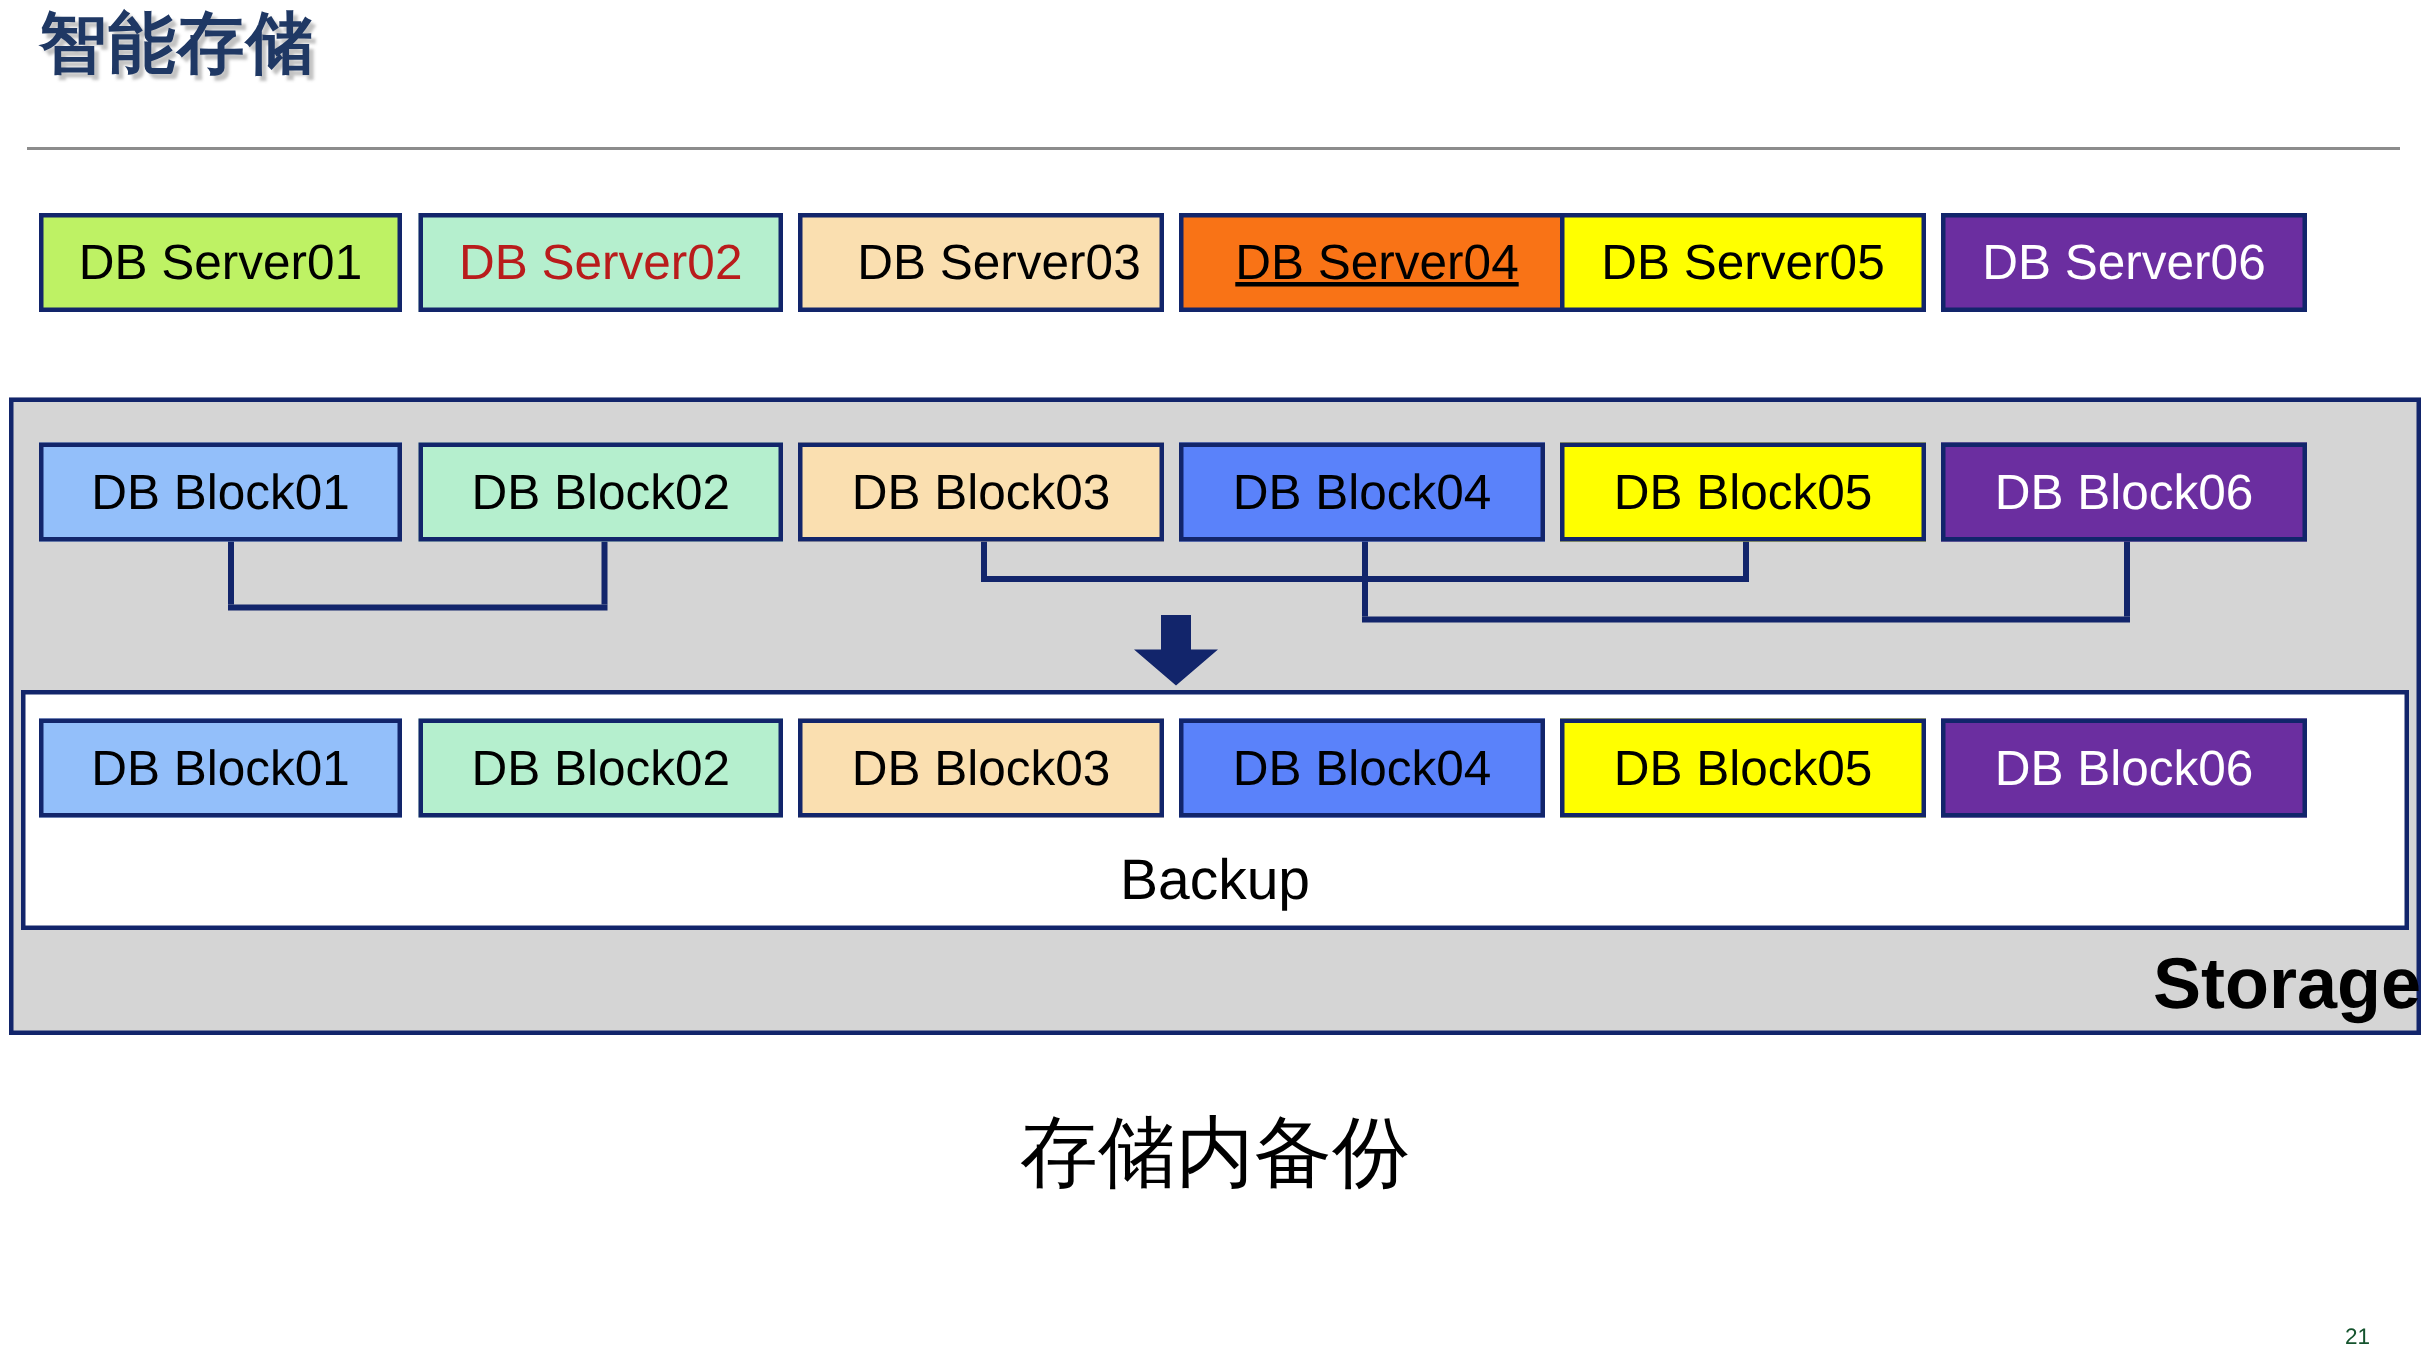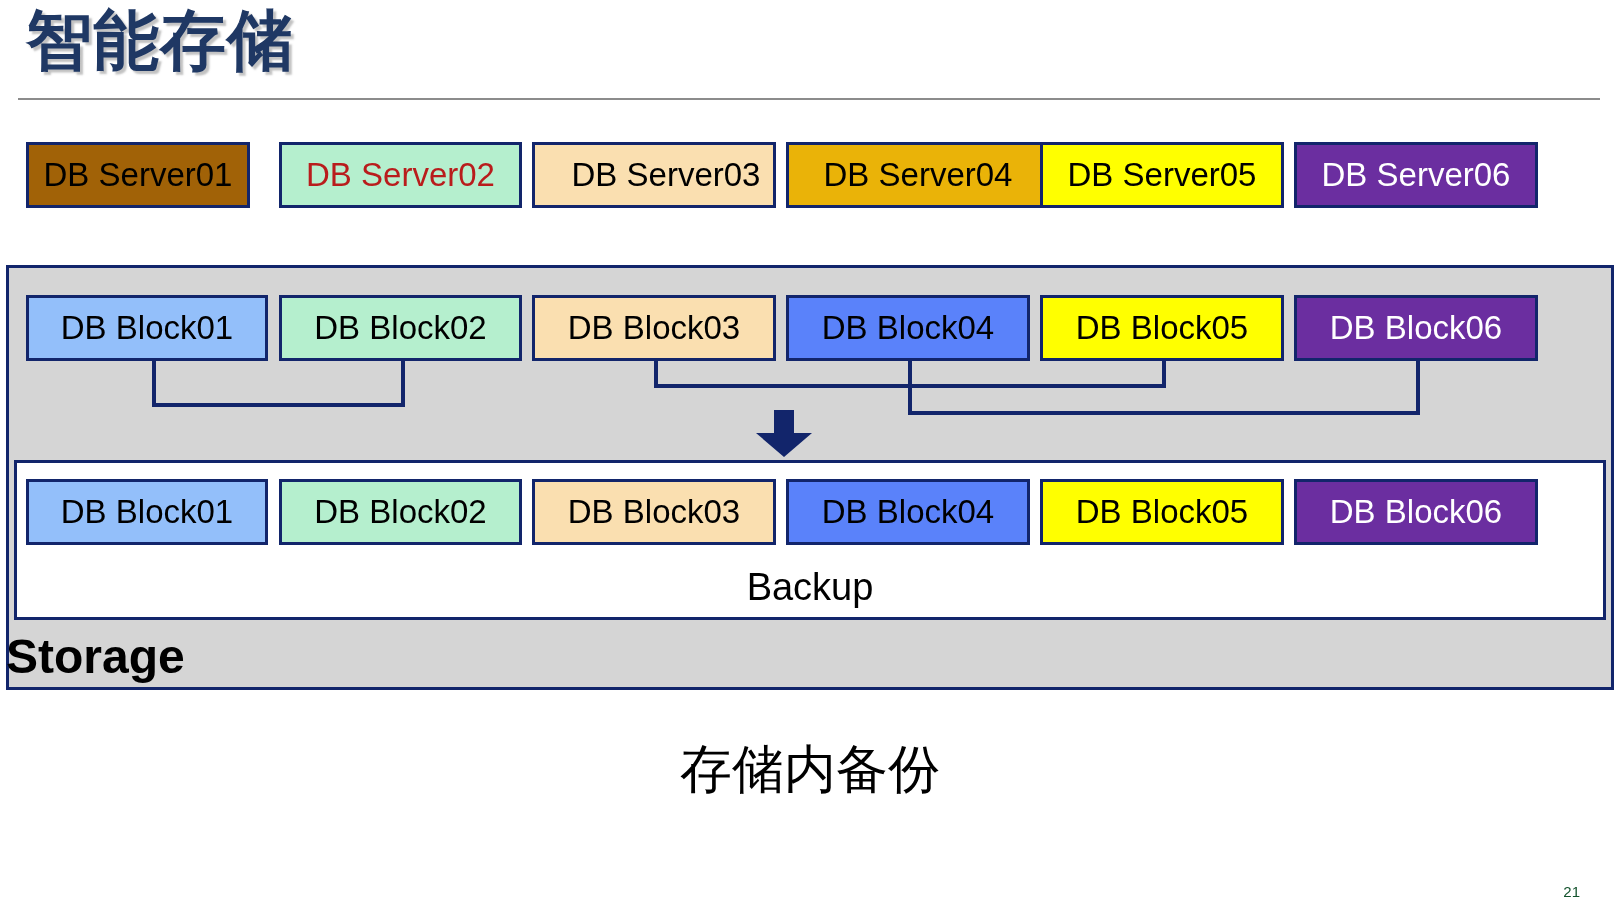--- a/index.html
+++ b/index.html
@@ -13,21 +13,21 @@
     position: relative;
     overflow: hidden;
     font-family: "Liberation Sans", "DejaVu Sans", sans-serif;
   }
 
   
   #slide-title {
     position: absolute;
     left: 26px;
     top: 4px;
-    font-size: 66px;
+    font-size: 45px;
     font-weight: 700;
     color: #1F3864;
     letter-spacing: 1px;
     text-shadow: 3px 3px 2px rgba(120,120,120,0.45);
     line-height: 1.12;
     white-space: nowrap;
   }
   #title-rule {
     position: absolute;
     left: 18px;
@@ -107,21 +107,21 @@
     font-size: 38px;
     color: #000000;
   }
 
   
   #storage-label {
     position: absolute;
     left: 6px;
     top: 629px;
     width: 1608px;
-    text-align: left;
+    text-align: right;
     font-size: 48px;
     font-weight: 700;
     color: #000000;
   }
 
   
   #caption {
     position: absolute;
     left: 0;
     top: 735px;
@@ -171,30 +171,30 @@
 <div id="backup-panel" style="z-index: 5;"></div>
 <div id="backup-label" style="z-index: 5;">Backup</div>
 <div id="storage-label" style="z-index: 5;">Storage</div>
 
 <div id="caption">
   <div>存储内备份</div>
 </div>
 
 <div id="page-number">21</div>
 
-<div class="dbbox server-box" style="left: 26px; width: 224px; background: #a16207; color: rgb(0, 0, 0);">
+<div class="dbbox server-box" style="left: 26px; width: 242px; background: #bef264; color: rgb(0, 0, 0);">
     <span>DB Server01</span>
   </div>
 <div class="dbbox server-box" style="left: 279px; width: 243px; background: rgb(181, 239, 206); color: #b91c1c;">
     <span>DB Server02</span>
   </div>
 <div class="dbbox server-box" style="left: 532px; width: 244px; background: rgb(250, 223, 176); color: rgb(0, 0, 0); padding-left: 24px;">
     <span>DB Server03</span>
   </div>
-<div class="dbbox server-box" style="left: 786px; width: 264px; background: #eab308; color: rgb(0, 0, 0);">
+<div class="dbbox server-box" style="left: 786px; width: 264px; background: #f97316; color: rgb(0, 0, 0); text-decoration: underline;">
     <span>DB Server04</span>
   </div>
 <div class="dbbox server-box" style="left: 1040px; width: 244px; background: rgb(255, 255, 0); color: rgb(0, 0, 0);">
     <span>DB Server05</span>
   </div>
 <div class="dbbox server-box onwhite" style="left: 1294px; width: 244px; background: rgb(107, 46, 160); color: rgb(255, 255, 255); justify-content: center;">
     <span>DB Server06</span>
   </div>
 <div class="dbbox block-box" style="left: 26px; width: 242px; background: rgb(147, 191, 250); color: rgb(0, 0, 0); z-index: 6;">
     <span>DB Block01</span>

